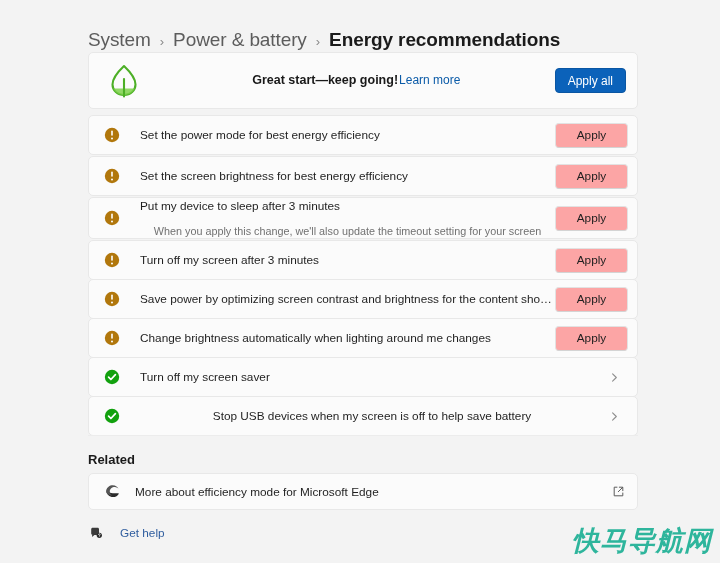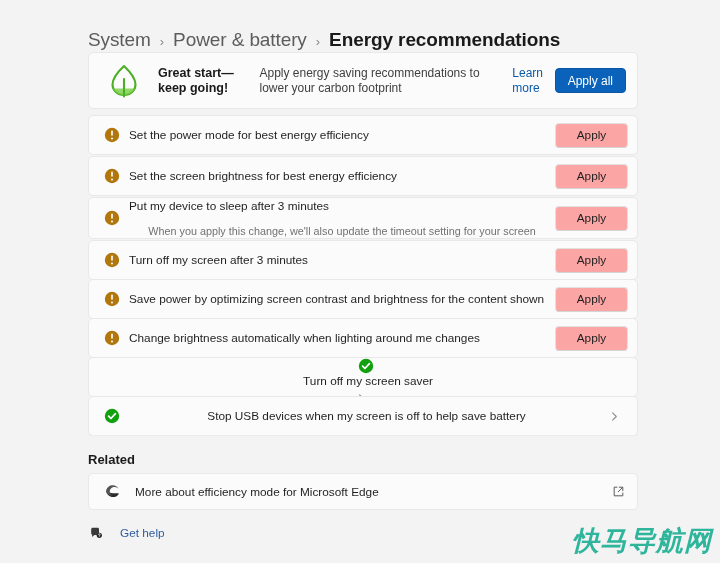--- a/index.html
+++ b/index.html
@@ -131,21 +131,21 @@
 
   .status-icon {
     flex: 0 0 16px;
     width: 16px;
     height: 16px;
     margin-left: 5px;
     position: relative;
   }
   .rec-labels {
     flex: 1 1 auto;
-    padding-left: 9px;
+    padding-left: 20px;
     display: flex;
     flex-direction: column;
     justify-content: center;
     min-width: 0;
   }
   .rec-title {
     font-size: 11.8px;
     color: #1f1f1f;
     line-height: 14px;
     white-space: nowrap;
@@ -291,21 +291,20 @@
   <div class="card banner">
     <span class="leaf-wrap">
       <svg width="40" height="40" viewBox="0 0 40 40">
         <path d="M20 5 C11 13.5 8.5 19 8.5 23.5 C8.5 29.6 13.6 34 20 34 C26.4 34 31.5 29.6 31.5 23.5 C31.5 19 29 13.5 20 5 Z" fill="none" stroke="#4caf26" stroke-width="2.1" stroke-linejoin="round"></path>
         <path d="M9.2 27.5 C11.6 32 15.4 34 20 34 C24.6 34 28.4 32 30.8 27.5 Z" fill="#7ed14b" opacity="0.85"></path>
         <line x1="20" y1="18" x2="20" y2="35.5" stroke="#4caf26" stroke-width="2.1" stroke-linecap="round"></line>
       </svg>
     </span>
     <div class="banner-text">
       <div class="banner-title">Great start—keep going!</div>
-      <div class="banner-desc">Apply energy saving recommendations to lower your carbon footprint</div>
       <a class="banner-link">Learn more</a>
     </div>
     <button class="apply-all-btn">Apply all</button>
   </div>
 
   <div class="card rec-row" style="top:115px;">
     <span class="status-icon">
       <svg width="16" height="16" viewBox="0 0 16 16">
         <circle cx="8" cy="8" r="7.2" fill="#b1770c"></circle>
         <rect x="7.2" y="3.6" width="1.6" height="5.2" rx="0.8" fill="#ffffff"></rect>
@@ -382,21 +381,21 @@
         <rect x="7.2" y="3.6" width="1.6" height="5.2" rx="0.8" fill="#ffffff"></rect>
         <circle cx="8" cy="11.5" r="1" fill="#ffffff"></circle>
       </svg>
     </span>
     <div class="rec-labels">
       <div class="rec-title">Change brightness automatically when lighting around me changes</div>
     </div>
     <button class="apply-btn">Apply</button>
   </div>
 
-  <div class="card rec-row" style="top:357px;flex-direction:column;">
+  <div class="card rec-row" style="top:357px;">
     <span class="status-icon">
       <svg width="16" height="16" viewBox="0 0 16 16">
         <circle cx="8" cy="8" r="7.2" fill="#12a10e"></circle>
         <path d="M4.6 8.2 L6.9 10.5 L11.4 5.6" fill="none" stroke="#ffffff" stroke-width="1.7" stroke-linecap="round" stroke-linejoin="round"></path>
       </svg>
     </span>
     <div class="rec-labels">
       <div class="rec-title">Turn off my screen saver</div>
     </div>
     <span class="chev">

